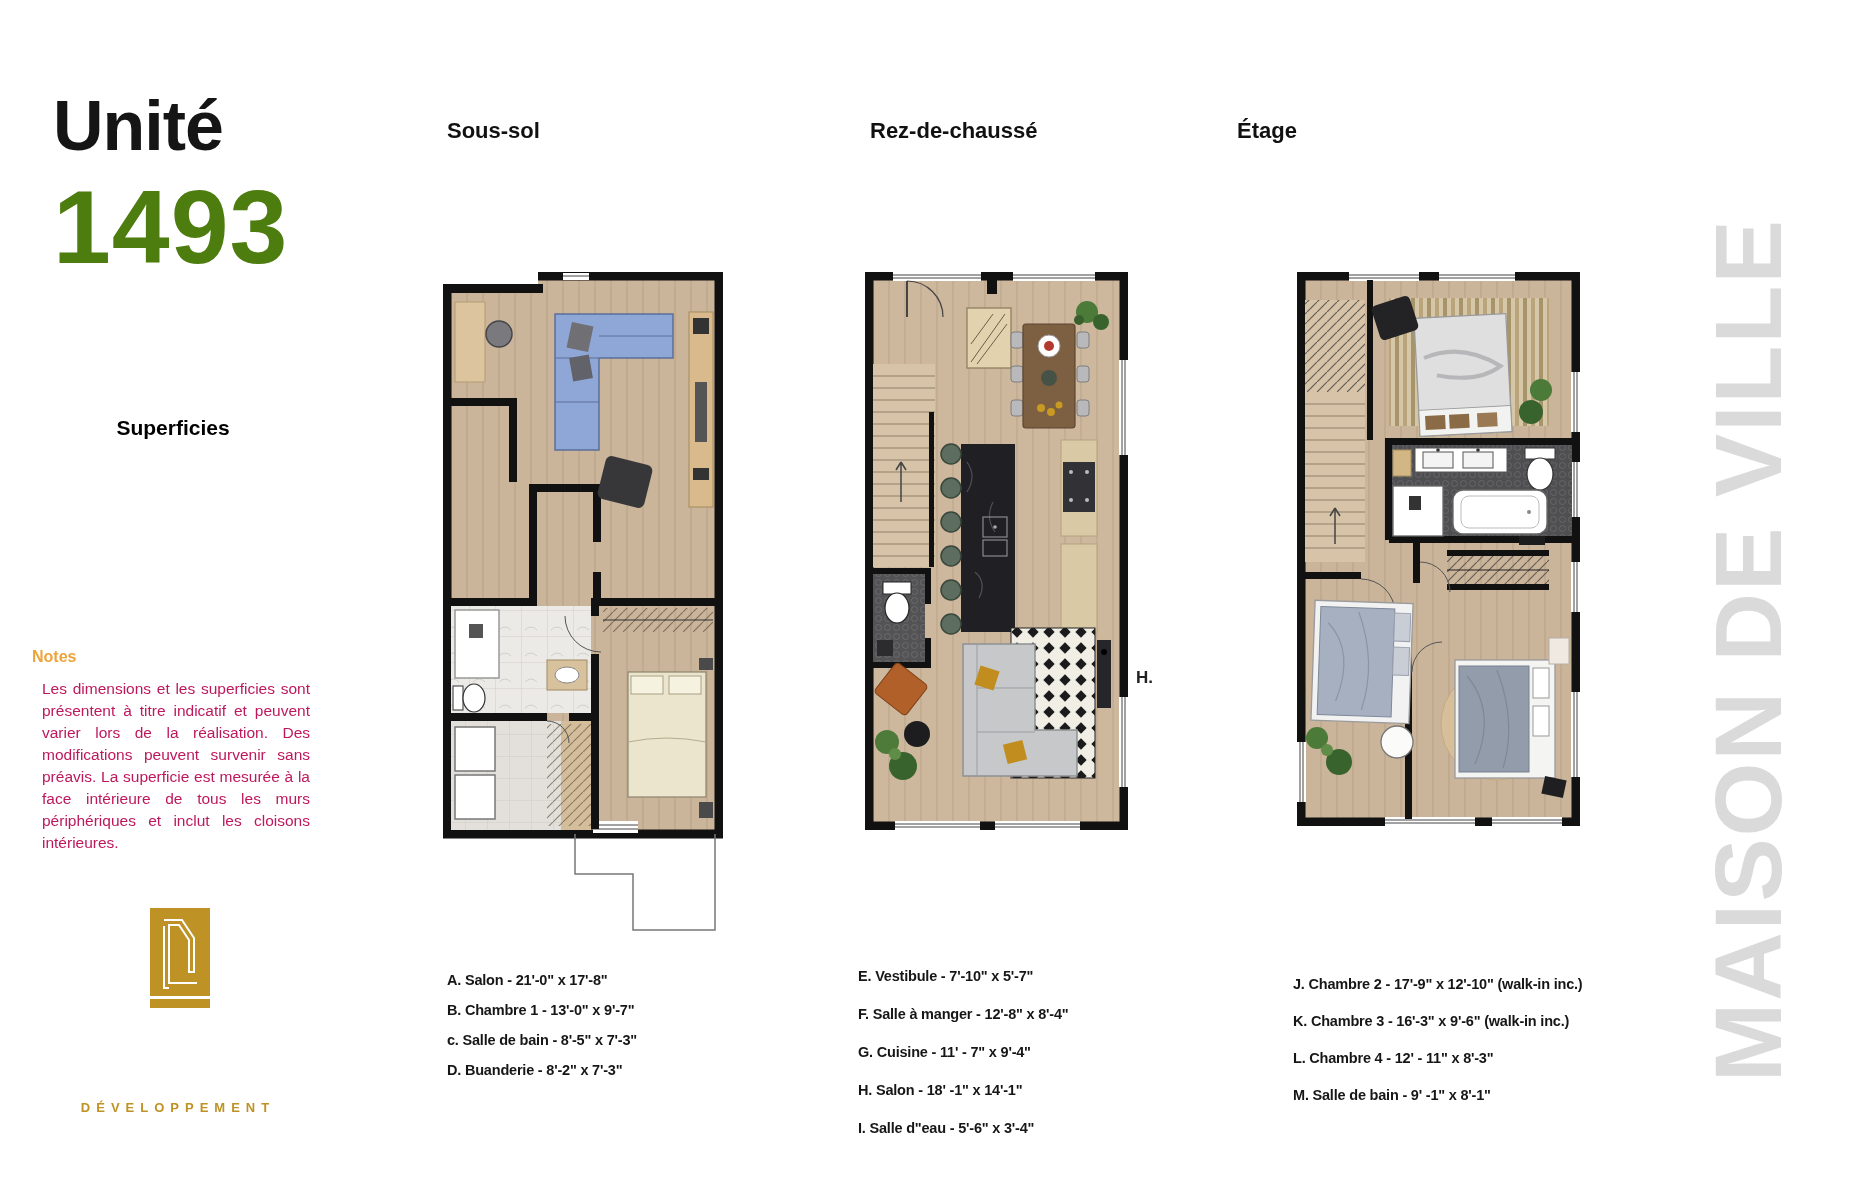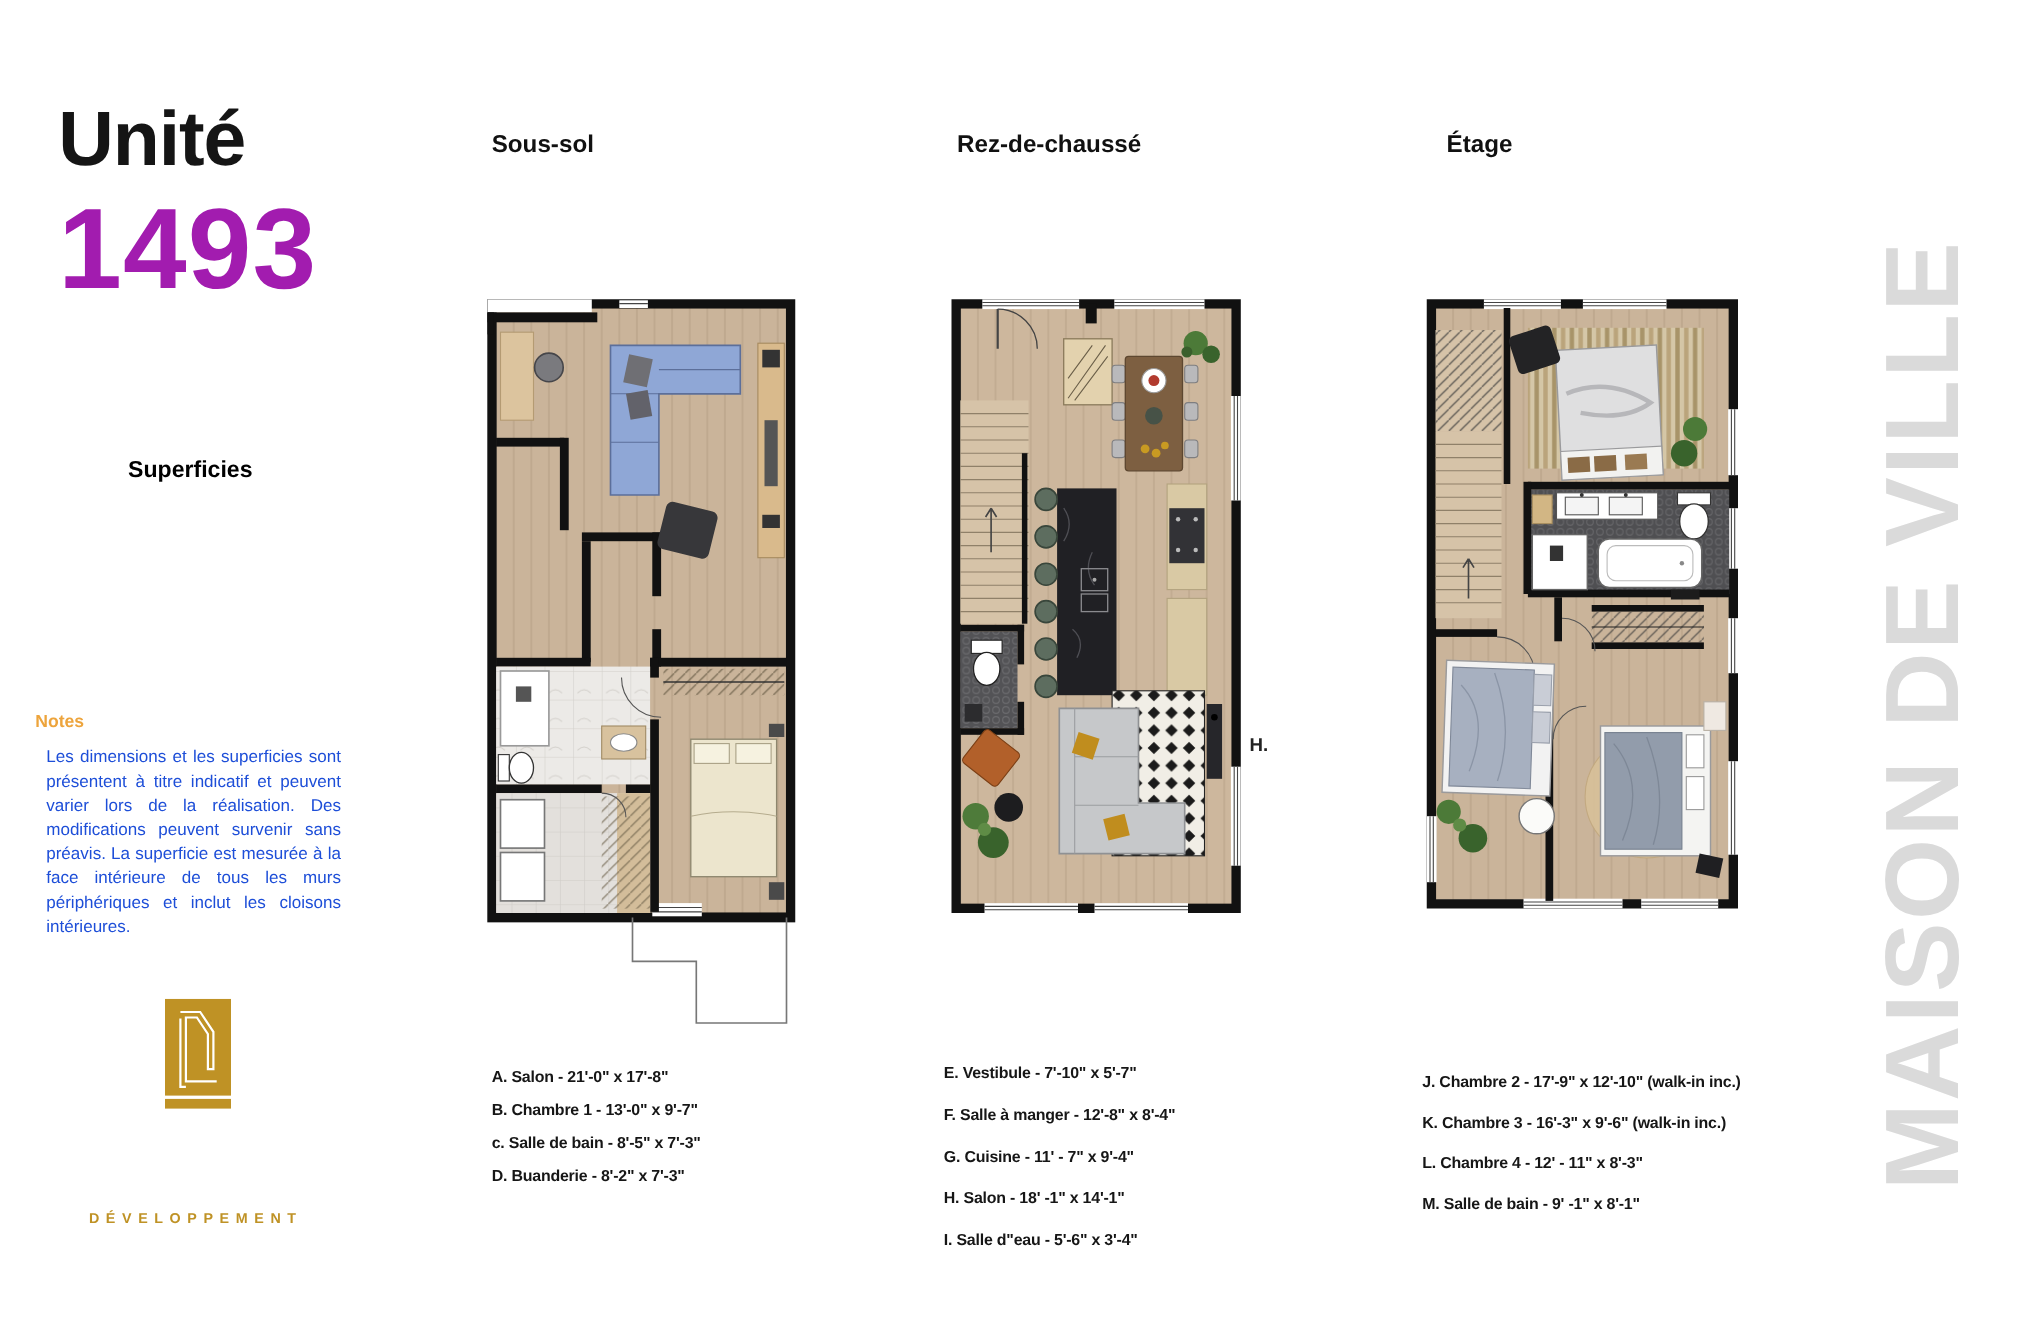--- a/index.html
+++ b/index.html
@@ -1,39 +1,39 @@
 <!DOCTYPE html>
 <html><head>
 <meta charset="utf-8">
 <style>
   html,body{margin:0;padding:0;background:#ffffff;}
   .sheet{position:relative;width:1858px;height:1200px;background:#ffffff;overflow:hidden;
          font-family:"Liberation Sans",sans-serif;color:#1a1a1a;}
   .abs{position:absolute;}
 
   .unit-label{left:53px;top:86px;font-size:70px;font-weight:800;letter-spacing:-1px;color:#151515;}
-  .unit-number{left:53px;top:168px;font-size:104px;font-weight:800;color:#a21caf;letter-spacing:1px;}
+  .unit-number{left:53px;top:168px;font-size:104px;font-weight:800;color:#4d7c0f;letter-spacing:1px;}
 
   .sup-title{left:40px;top:416px;width:266px;text-align:center;font-size:21px;font-weight:700;color:#000000;}
   .sup-table{left:36px;top:466px;width:276px;}
   .sup-row{display:flex;align-items:baseline;height:40px;font-size:17px;color:#2b2b2b;}
   .sup-row .lbl{width:132px;text-align:right;padding-right:14px;}
   .sup-row .val{flex:1;text-align:left;}
 
   .notes-title{left:32px;top:648px;font-size:16px;font-weight:700;color:#eda43c;}
-  .notes-body{left:42px;top:678px;width:268px;font-size:15.5px;line-height:1.42;color:#1d4ed8;text-align:justify;}
+  .notes-body{left:42px;top:678px;width:268px;font-size:15.5px;line-height:1.42;color:#be185d;text-align:justify;}
 
   .logo-emblem{left:150px;top:908px;}
   .logo-name{left:30px;top:1006px;width:290px;text-align:center;font-family:"Liberation Serif",serif;
              font-weight:400;font-size:62px;color:#bf9225;letter-spacing:22px;text-indent:22px;}
   .logo-tag{left:30px;top:1100px;width:290px;text-align:center;font-size:13px;font-weight:700;
             color:#bf9225;letter-spacing:6px;text-indent:6px;}
 
   .plan-header{top:118px;font-size:22px;font-weight:700;color:#111;}
-  .ph1{left:447px;text-align:right;} .ph2{left:870px;} .ph3{left:1315px;}
+  .ph1{left:447px;text-align:right;} .ph2{left:870px;} .ph3{left:1237px;}
 
   .room-list{list-style:none;margin:0;padding:0;font-size:14.5px;font-weight:700;color:#161616;letter-spacing:-0.2px;}
   .rl1{left:447px;top:972px;width:300px;} .rl1 li{margin-bottom:14px;}
   .rl2{left:858px;top:968px;width:330px;} .rl2 li{margin-bottom:22px;}
   .rl3{left:1293px;top:976px;width:340px;} .rl3 li{margin-bottom:21px;}
 
   .h-note{left:1136px;top:668px;font-size:17px;font-weight:600;color:#222;}
 
   .side-text{left:1686px;top:148px;width:124px;height:1004px;display:flex;align-items:center;justify-content:center;}
   .side-text span{writing-mode:vertical-rl;transform:rotate(180deg);font-size:95px;font-weight:800;

